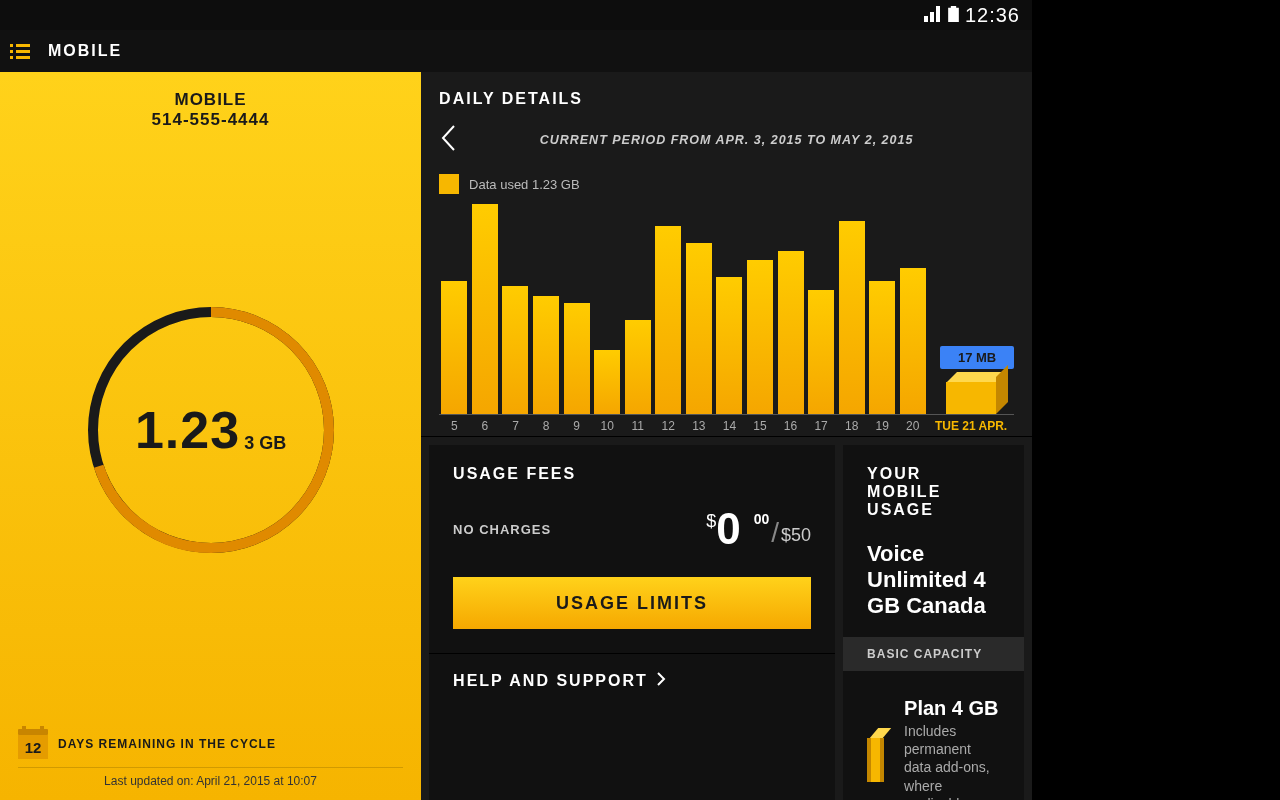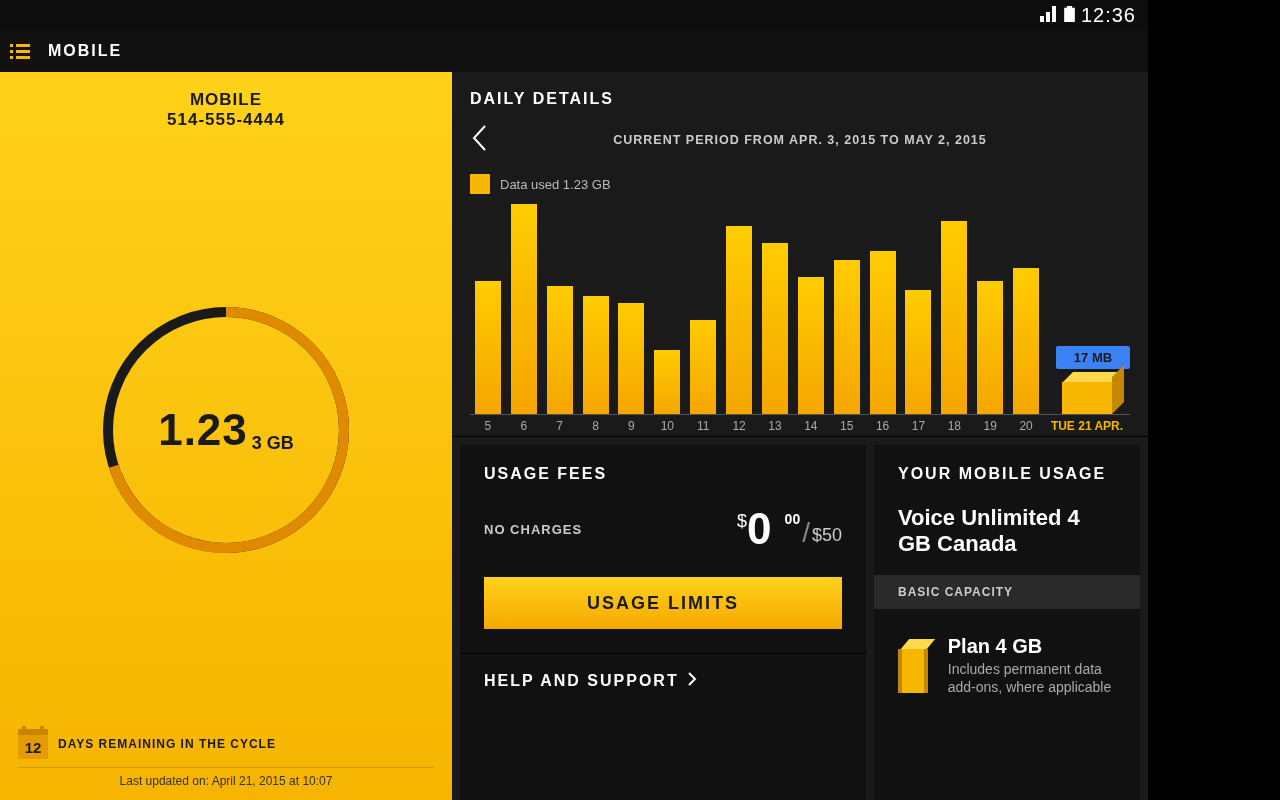--- a/index.html
+++ b/index.html
@@ -1,17 +1,17 @@
 <!DOCTYPE html>
 <html><head>
 <meta charset="utf-8">
 <style>
   * { margin: 0; padding: 0; box-sizing: border-box; }
   html, body { width: 1280px; height: 800px; overflow: hidden; background: #000; font-family: "Arial Narrow", Arial, sans-serif; }
-  .app { width: 1148px; height: 800px; display: flex; flex-direction: column; }
+  .app { width: 1032px; height: 800px; display: flex; flex-direction: column; }
 
   
   .status-bar {
     height: 30px; background: #0d0d0d; color: #fff; display: flex;
     justify-content: flex-end; align-items: center; padding: 0 12px; gap: 6px;
     font-size: 20px; font-weight: 400; letter-spacing: 1px;
   }
   .status-bar svg { height: 16px; }
 
   
@@ -36,38 +36,38 @@
   .left-header { padding: 18px 0 0 0; text-align: center; }
   .left-header .kind { font-size: 17px; font-weight: 700; letter-spacing: 1px; }
   .left-header .phone { font-size: 17px; font-weight: 700; letter-spacing: 1px; }
 
   .donut-wrap { flex: 1; display: flex; align-items: center; justify-content: center; }
   .donut-container { position: relative; width: 280px; height: 280px; }
   .donut-container svg { transform: rotate(-90deg); }
   .donut-center {
     position: absolute; inset: 0; display: flex; align-items: center; justify-content: center;
   }
-  .donut-value { font-size: 44px; font-weight: 700; color: #1a1a1a; letter-spacing: 1px; }
+  .donut-value { font-size: 52px; font-weight: 700; color: #1a1a1a; letter-spacing: 1px; }
   .donut-unit { font-size: 18px; font-weight: 700; margin-left: 4px; margin-top: 28px; color: #1a1a1a; }
 
   .left-footer { padding: 0 18px 12px 18px; }
   .cycle-row { display: flex; align-items: center; gap: 10px; margin-bottom: 8px; }
   .cal-icon { position: relative; width: 30px; height: 30px; }
   .cal-icon .top { position:absolute; top:0; left:0; right:0; height:6px; background:#c88500; border-radius:1px; }
   .cal-icon .ear { position:absolute; top:-3px; width:4px; height:5px; background:#c88500; }
   .cal-icon .ear.l { left:4px; } .cal-icon .ear.r { right:4px; }
   .cal-icon .body { position:absolute; top:6px; left:0; right:0; bottom:0; background:#e59c00; display:flex; align-items:center; justify-content:center; font-size:15px; font-weight:700; color:#1a1a1a; }
   .cycle-text { font-size: 12px; font-weight: 700; letter-spacing: 1px; color:#1a1a1a; }
   .updated { font-size: 12px; color:#333; text-align:center; border-top:1px solid rgba(0,0,0,0.15); padding-top:6px;}
 
   
   .right { flex: 1; background: #1a1a1a; display: flex; flex-direction: column; min-height: 0; }
   .section-title { color: #fff; font-size: 16px; font-weight: 700; letter-spacing: 2px; padding: 18px 18px 10px 18px; }
 
-  .period-row { display: flex; align-items: center; padding: 6px 18px 18px 18px; }
+  .period-row { display: flex; align-items: center; padding: 6px 18px 18px 18px; font-style: italic; }
   .period-back { color: #fff; cursor: pointer; }
   .period-text { flex:1; text-align:center; color:#ccc; font-size:12.5px; font-weight:700; letter-spacing:1px; }
 
   .legend { display:flex; align-items:center; gap:10px; padding:0 18px 6px 18px; }
   .legend-swatch { width:20px; height:20px; background:#f7b700; }
   .legend-text { color:#bbb; font-size:13px; }
 
   
   .chart-area { position:relative; height:236px; margin:0 18px; }
   .chart-bars { position:absolute; left:0; right:0; bottom:22px; top:0; display:flex; align-items:flex-end; }

